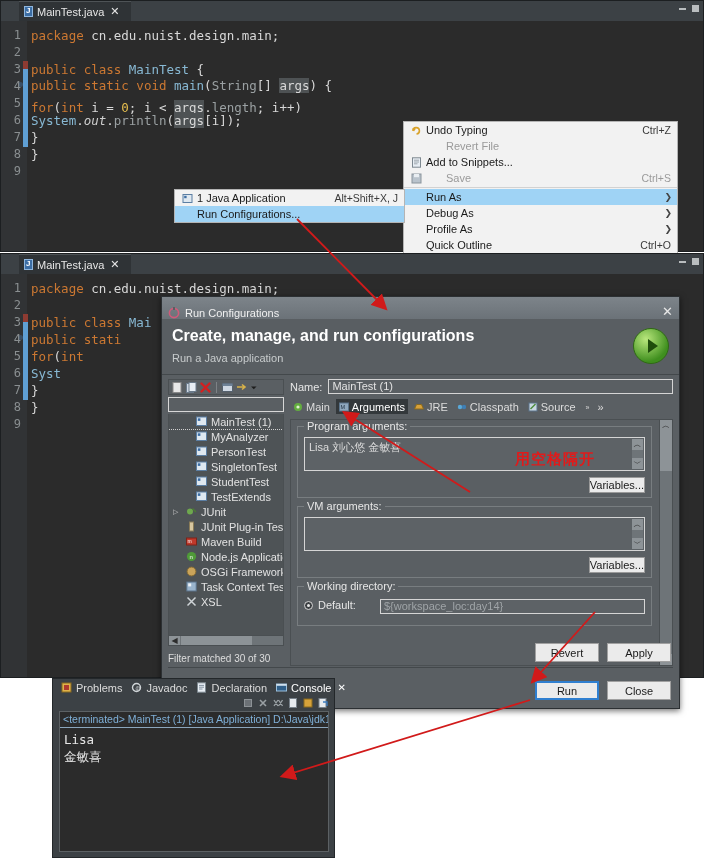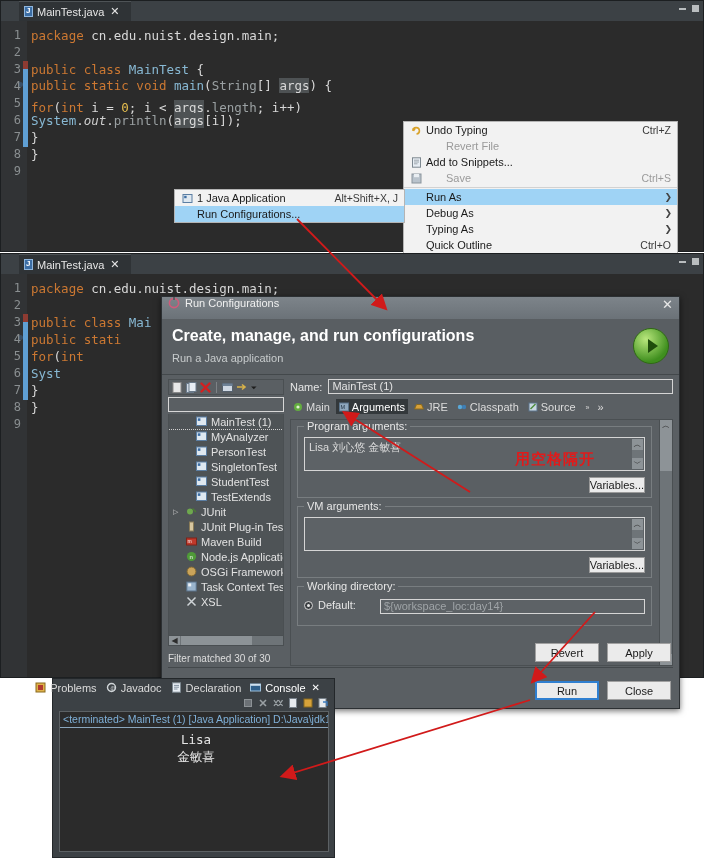--- a/index.html
+++ b/index.html
@@ -47,21 +47,21 @@
   .ctx-item .ci-lbl{flex:1;padding-left:2px;}
   .ctx-item .ci-acc{color:#3a3a3a;padding-left:16px;font-size:10.5px;}
   .ctx-item .ci-arrow{position:absolute;right:5px;font-size:9px;color:#444;}
   .ctx-item.disabled .ci-lbl,.ctx-item.disabled .ci-acc{color:#9a9a9a;margin-left:20px;}
   .ctx-item.hl{background:#9fd3f5;}
   .ctx-sep{height:1px;background:#d2d2d2;margin:1px 0;}
 
   
   .dialog{position:absolute;background:#5a5f63;border:1px solid #2c3033;box-sizing:border-box;
           box-shadow:0 2px 6px rgba(0,0,0,.55);}
-  .dlg-title{height:22px;background:linear-gradient(#7d848a,#6b7278);display:flex;align-items:flex-start;
+  .dlg-title{height:22px;background:linear-gradient(#7d848a,#6b7278);display:flex;align-items:flex-end;
              padding:0 6px;box-sizing:border-box;color:#f0f0f0;font-size:11px;}
   .dlg-title .x{margin-left:auto;font-size:13px;color:#e8e8e8;}
   .dlg-head{height:56px;background:#595e62;border-bottom:1px solid #43484b;position:relative;padding:8px 10px;box-sizing:border-box;}
   .dlg-head h1{margin:0;font-size:16px;font-weight:bold;color:#ffffff;}
   .dlg-head p{margin:7px 0 0;font-size:11px;color:#c8cccd;}
   .runbadge{position:absolute;right:10px;top:9px;width:34px;height:34px;border-radius:50%;
             background:radial-gradient(circle at 35% 30%,#b9e77d,#3f8f1e 70%);border:1px solid #2f6a14;
             display:flex;align-items:center;justify-content:center;}
   .runbadge:after{content:"";border-left:10px solid #1f4d0c;border-top:7px solid transparent;
                   border-bottom:7px solid transparent;margin-left:3px;}
@@ -113,30 +113,30 @@
   .radio:after{content:"";position:absolute;left:2px;top:2px;width:3px;height:3px;border-radius:50%;background:#e8e8e8;}
   .wd-input{position:absolute;left:82px;right:6px;height:15px;background:#5d6266;border:1px solid #d5d5d5;
             box-sizing:border-box;font-size:11px;color:#9fa4a7;padding:0 3px;line-height:13px;overflow:hidden;}
   .btn{height:19px;min-width:64px;background:#ebebeb;border:1px solid #a0a0a0;box-sizing:border-box;
        font-size:11px;color:#1a1a1a;display:flex;align-items:center;justify-content:center;}
   .btn.primary{border:2px solid #2f7fd0;}
   .dlg-sep{position:absolute;left:6px;right:6px;height:1px;background:#43484b;}
 
   
   .console-win{position:absolute;background:#3c4145;border:1px solid #23272a;box-sizing:border-box;}
-  .cons-tabs{height:17px;display:flex;align-items:center;gap:10px;padding:0 14px;box-sizing:border-box;justify-content:flex-end;}
+  .cons-tabs{height:17px;display:flex;align-items:center;gap:10px;padding:0 8px;box-sizing:border-box;}
   .cons-tab{display:flex;align-items:center;gap:4px;font-size:11px;color:#dcdcdc;}
   .cons-tab.active{color:#ffffff;}
   .cons-tab .cico{width:11px;height:11px;display:block;}
   .cons-toolbar{height:13px;display:flex;align-items:center;justify-content:flex-end;gap:5px;padding:0 6px;box-sizing:border-box;}
   .ct-ico{width:10px;height:10px;display:block;}
   .cons-body{position:absolute;left:6px;right:5px;top:32px;bottom:5px;background:#2b2b2b;border:1px solid #5c6164;box-sizing:border-box;overflow:hidden;}
   .term-line{color:#7fb0d8;font-size:10.5px;padding:1px 3px 2px;border-bottom:1px solid #8ba6bd;white-space:nowrap;}
   .out-line{color:#e6e6e6;font-size:12.5px;line-height:17px;padding-left:4px;white-space:pre;
-            font-family:"DejaVu Sans Mono","Liberation Mono",monospace;text-align:center;}
+            font-family:"DejaVu Sans Mono","Liberation Mono",monospace;}
 
   
   .anno{position:absolute;left:0;top:0;width:704px;height:867px;pointer-events:none;}
   .redcn{position:absolute;color:#e01b1b;font-weight:bold;font-size:15px;letter-spacing:1px;
          font-family:"DejaVu Sans",sans-serif;}
 </style>
 </head>
 <body>
 
 <div class="editor-win" style="top:0;width:704px;height:252px;">
@@ -220,21 +220,21 @@
         <span class="ci-lbl">Run As</span>
         <span class="ci-arrow">❯</span>
       </div>
       <div class="ctx-item">
         <span class="ci-ico"></span>
         <span class="ci-lbl">Debug As</span>
         <span class="ci-arrow">❯</span>
       </div>
       <div class="ctx-item">
         <span class="ci-ico"></span>
-        <span class="ci-lbl">Typing As</span>
+        <span class="ci-lbl">Profile As</span>
         <span class="ci-arrow">❯</span>
       </div>
       <div class="ctx-item">
         <span class="ci-ico"></span>
         <span class="ci-lbl">Quick Outline</span>
         <span class="ci-acc">Ctrl+O</span>
       </div>
     </div>
 </div>
 

